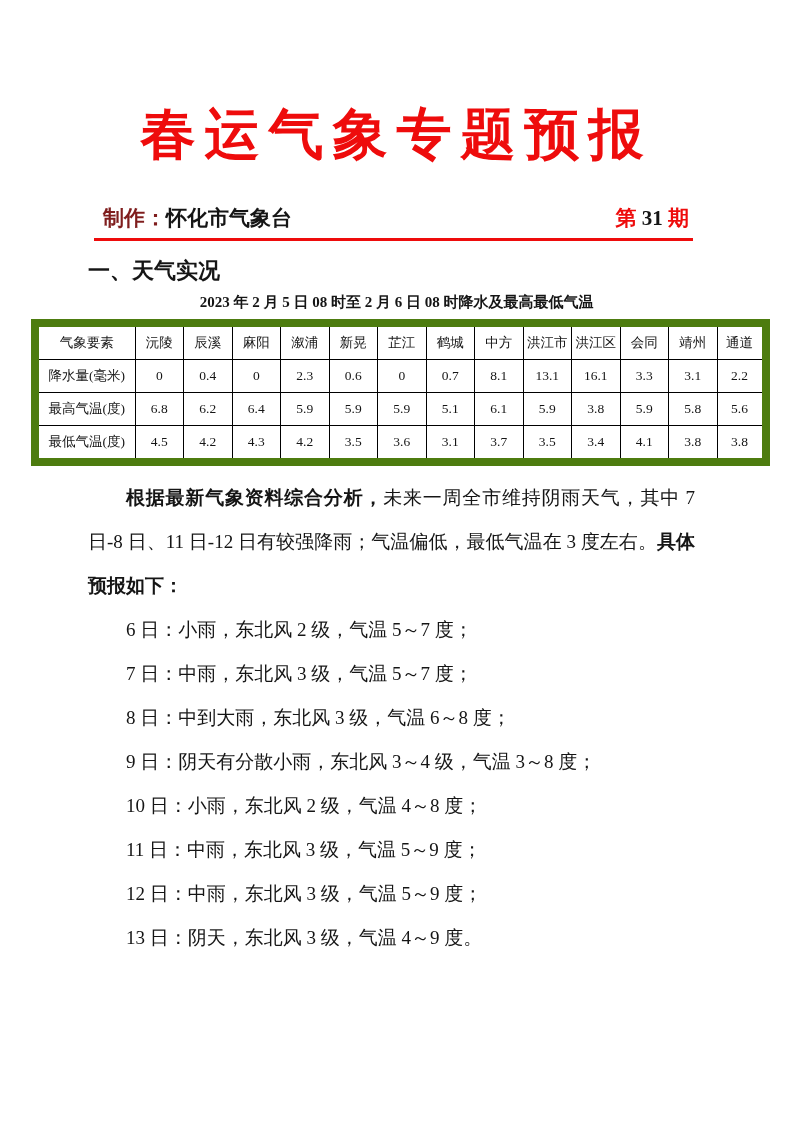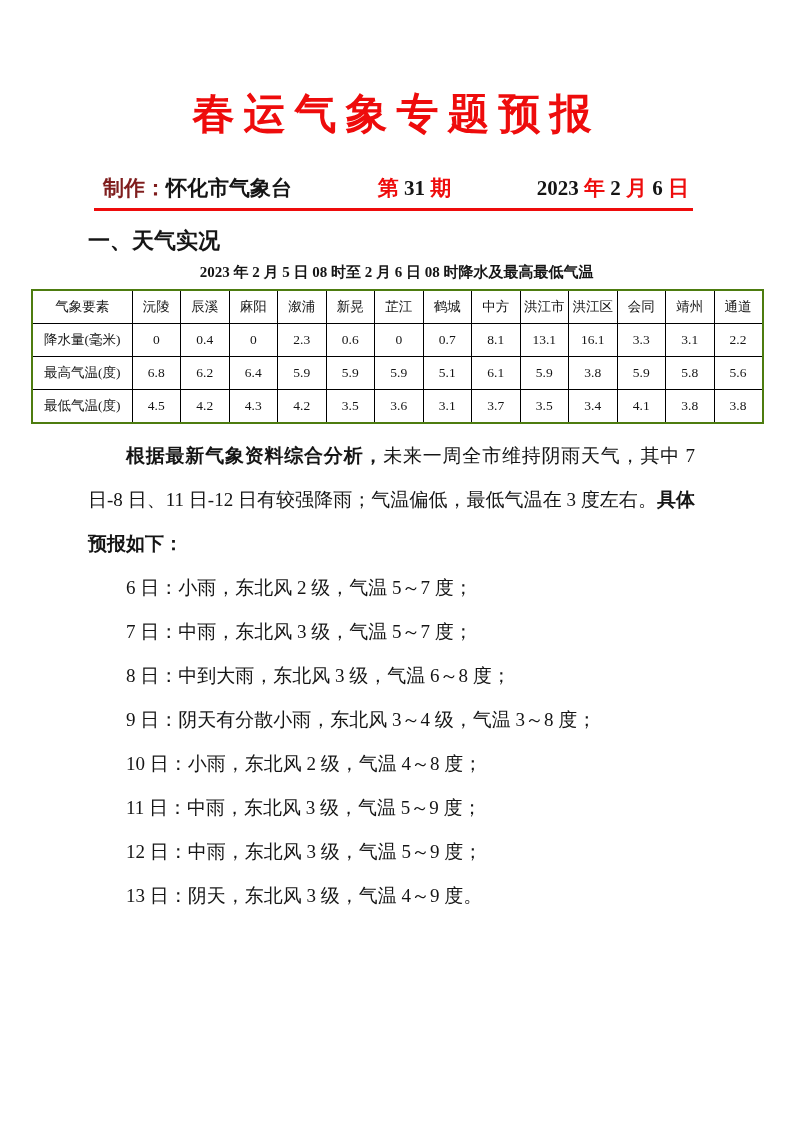--- a/index.html
+++ b/index.html
@@ -6,24 +6,24 @@
   .page {
     position:relative;
     width:793px; height:1122px;
     margin:0 auto;
     background:#ffffff;
     overflow:hidden;
     font-family:"Liberation Serif","DejaVu Serif",serif;
     color:#151515;
   }
   .doc-title {
-    margin:0;
+    margin:12px;
     padding-top:86px;
     text-align:center;
-    font-size:42px;
+    font-size:55px;
     font-weight:700;
     letter-spacing:9px;
     font-family:"Liberation Serif","DejaVu Serif",serif;
   }
   .masthead {
     display:flex;
     justify-content:space-between;
     align-items:baseline;
     margin:32px 104px 0 103px;
     font-size:21px;
@@ -43,21 +43,21 @@
     margin-top:7px;
     text-align:center;
     font-size:15px;
     font-weight:700;
   }
   table.weather {
     border-collapse:collapse;
     table-layout:fixed;
     margin:7px 0 0 31px;
     width:731px;
-    border:2px solid #4d7c0f;
+    border:8px solid #4d7c0f;
   }
   table.weather td, table.weather th {
     border:1px solid #000;
     height:32px;
     text-align:center;
     vertical-align:middle;
     font-size:13.5px;
     font-weight:400;
     padding:0 1px;
     overflow:hidden;
@@ -83,21 +83,20 @@
 
 <div class="page">
 
   <h1 class="doc-title" style="color: rgb(238, 12, 12);">春运气象专题预报</h1>
 
   <div class="masthead">
     <div>
       <span style="color: #7f1d1d;">制作：</span><span>怀化市气象台</span>
     </div>
     <div id="issue-number"><span style="color: rgb(238, 12, 12);">第 </span><span style="color: rgb(21, 21, 21);">31</span><span style="color: rgb(238, 12, 12);"> 期</span></div>
-    <div id="issue-date"><span style="color: rgb(21, 21, 21);">2023 </span><span style="color: rgb(238, 12, 12);">年</span><span style="color: rgb(21, 21, 21);"> 2 </span><span style="color: rgb(238, 12, 12);">月</span><span style="color: rgb(21, 21, 21);"> 6 </span><span style="color: rgb(238, 12, 12);">日</span></div>
   </div>
 
   <div class="red-rule" style="background: rgb(238, 12, 12);"></div>
 
   <h2 class="section-heading">一、天气实况</h2>
 
   <div class="table-title">2023 年 2 月 5 日 08 时至 2 月 6 日 08 时降水及最高最低气温</div>
 
   <table class="weather">
     <colgroup id="weather-colgroup">

